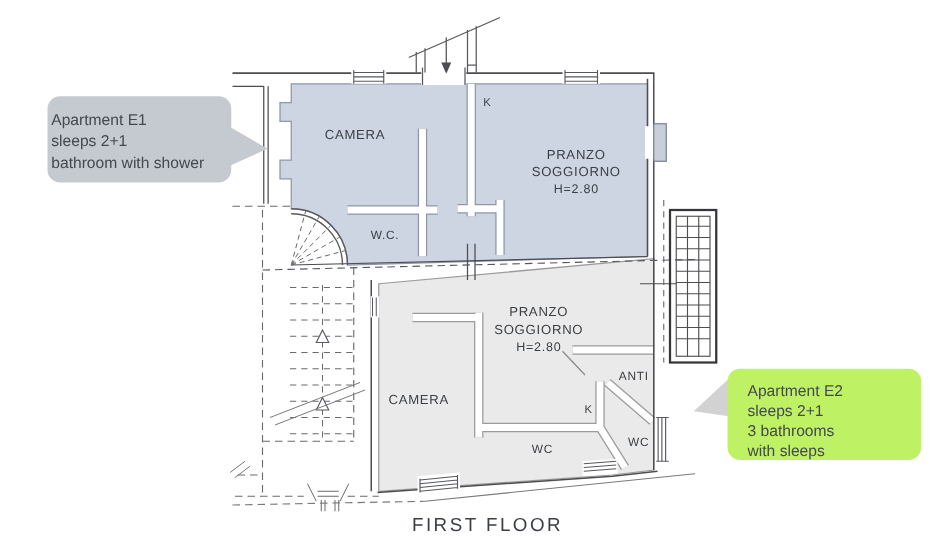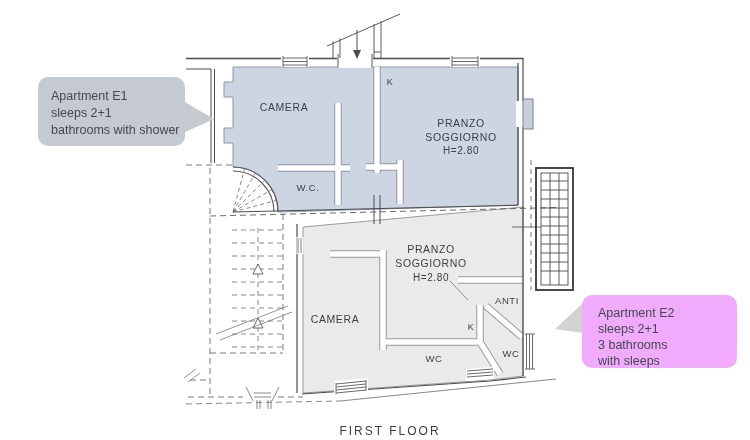--- a/index.html
+++ b/index.html
@@ -1,27 +1,27 @@
 <!DOCTYPE html>
 <html><head>
 <meta charset="utf-8">
 <style>
   html,body{margin:0;padding:0;background:#fff;}
   .stage{position:relative;width:750px;height:440px;background:#ffffff;overflow:hidden;
          font-family:"Liberation Sans",sans-serif;}
   .stage svg{position:absolute;left:0;top:0;}
   .plan-label{fill:#3a3f45;font-family:"Liberation Sans",sans-serif;letter-spacing:0.6px;}
   .callout{position:absolute;border-radius:10px;color:#45494e;font-size:12.5px;line-height:17px;}
-  .callout-e1{left:38px;top:77px;width:147px;height:69px;background:#c5cad0;padding:11px 0 0 13px;box-sizing:border-box;}
-  .callout-e2{left:582px;top:295px;width:155px;height:73px;background:#f0abfc;padding:10px 0 10px 16px;box-sizing:border-box;line-height:16px;}
+  .callout-e1{left:38px;top:77px;width:147px;height:69px;background:#c5cad0;padding:11px 0 0 3px;box-sizing:border-box;}
+  .callout-e2{left:582px;top:295px;width:155px;height:73px;background:#bef264;padding:10px 0 10px 16px;box-sizing:border-box;line-height:16px;}
   .ptr{position:absolute;width:0;height:0;}
   .ptr-e1{left:183px;top:101px;border-top:18px solid transparent;border-bottom:14px solid transparent;border-left:31px solid #c5cad0;}
   .ptr-e2{left:555px;top:303px;border-top:26px solid transparent;border-bottom:4px solid transparent;border-right:28px solid #d2d2d3;}
-  .caption{position:absolute;left:290px;top:424px;width:200px;text-align:center;
-           font-size:12px;letter-spacing:2px;color:#3a3f45;}
+  .caption{position:absolute;left:290px;top:412px;width:200px;text-align:center;
+           font-size:15px;letter-spacing:2px;color:#3a3f45;}
 </style>
 </head>
 <body>
 
 <div class="stage">
 
   <svg width="750" height="440" viewBox="0 0 750 440">
 
     <path stroke="#8e97a8" stroke-width="1" d="M 233,67 V 82 H 224 V 97 H 233 V 128 H 224 V 143 H 233 V 167 A 45 45 0 0 1 278,212 L 518,205 V 67 Z" fill="#cdd4e2"></path>
     <path stroke="#9b9b9b" stroke-width="1" d="M 303,227 L 523,207 V 376 L 490,380 L 303,393 Z" fill="#eaeaea"></path>
@@ -119,21 +119,21 @@
       <text class="plan-label" x="471" y="330" font-size="9">K</text>
       <text class="plan-label" x="434" y="362" font-size="9.5">WC</text>
       <text class="plan-label" x="511" y="357" font-size="9.5">WC</text>
     </g>
   </svg>
 
   <div class="ptr ptr-e1"></div>
   <div class="callout callout-e1">
     <div>Apartment E1</div>
     <div>sleeps 2+1</div>
-    <div>bathrooms with shower</div>
+    <div>bathroom with shower</div>
   </div>
 
   <div class="ptr ptr-e2"></div>
   <div class="callout callout-e2">
     <div>Apartment E2</div>
     <div>sleeps 2+1</div>
     <div>3 bathrooms</div>
     <div>with sleeps</div>
   </div>
 

